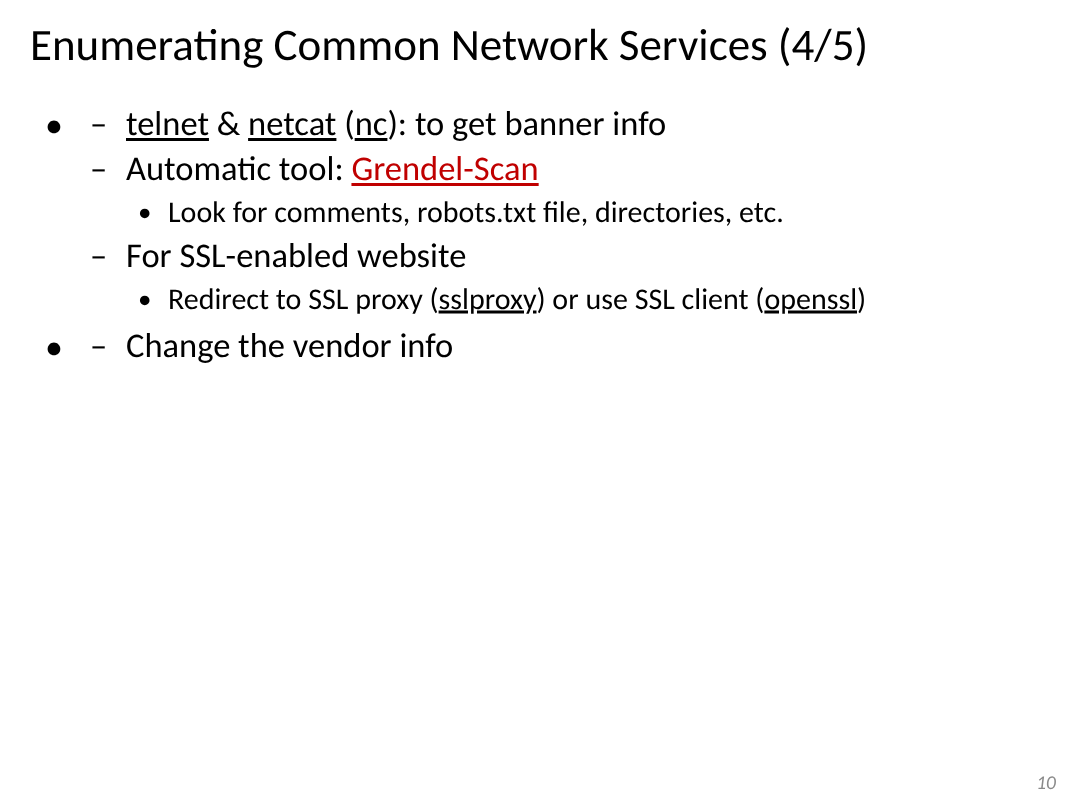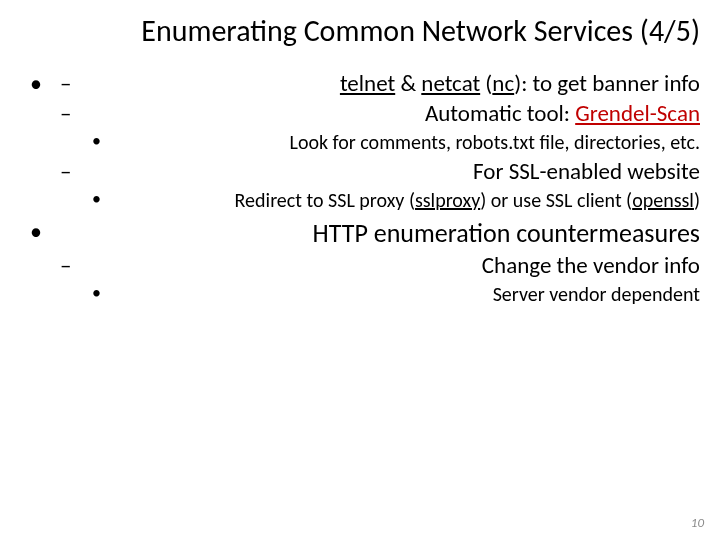--- a/index.html
+++ b/index.html
@@ -12,21 +12,20 @@
     color: #000;
     position: relative;
     overflow: hidden;
   }
   .slide {
     box-sizing: border-box;
     width: 720px;
     height: 540px;
     padding: 14px 20px 0 20px;
     position: relative;
-    text-align: right;
   }
   .title {
     font-size: 30px;
     font-weight: 400;
     margin: 0 0 20px 0;
     line-height: 1.15;
   }
   ul { margin: 0; padding: 0; list-style: none; }
 
   
@@ -120,29 +119,23 @@
             <li>
               <span>Redirect to SSL proxy (</span><span class="u">sslproxy</span><span>) or use SSL client (</span><span class="u">openssl</span><span>)</span>
             </li>
           </ul>
         </li>
 
       </ul>
     </li>
 
     <li>
-      <span>HTTP enumeration countermeasures</span>
       <ul class="lvl2">
         <li>
           <span>Change the vendor info</span>
-          <ul class="lvl3">
-            <li>
-              <span>Server vendor dependent</span>
-            </li>
-          </ul>
         </li>
       </ul>
     </li>
 
   </ul>
 
   <div class="pagenum">10</div>
 </div>
 
 </body></html>

